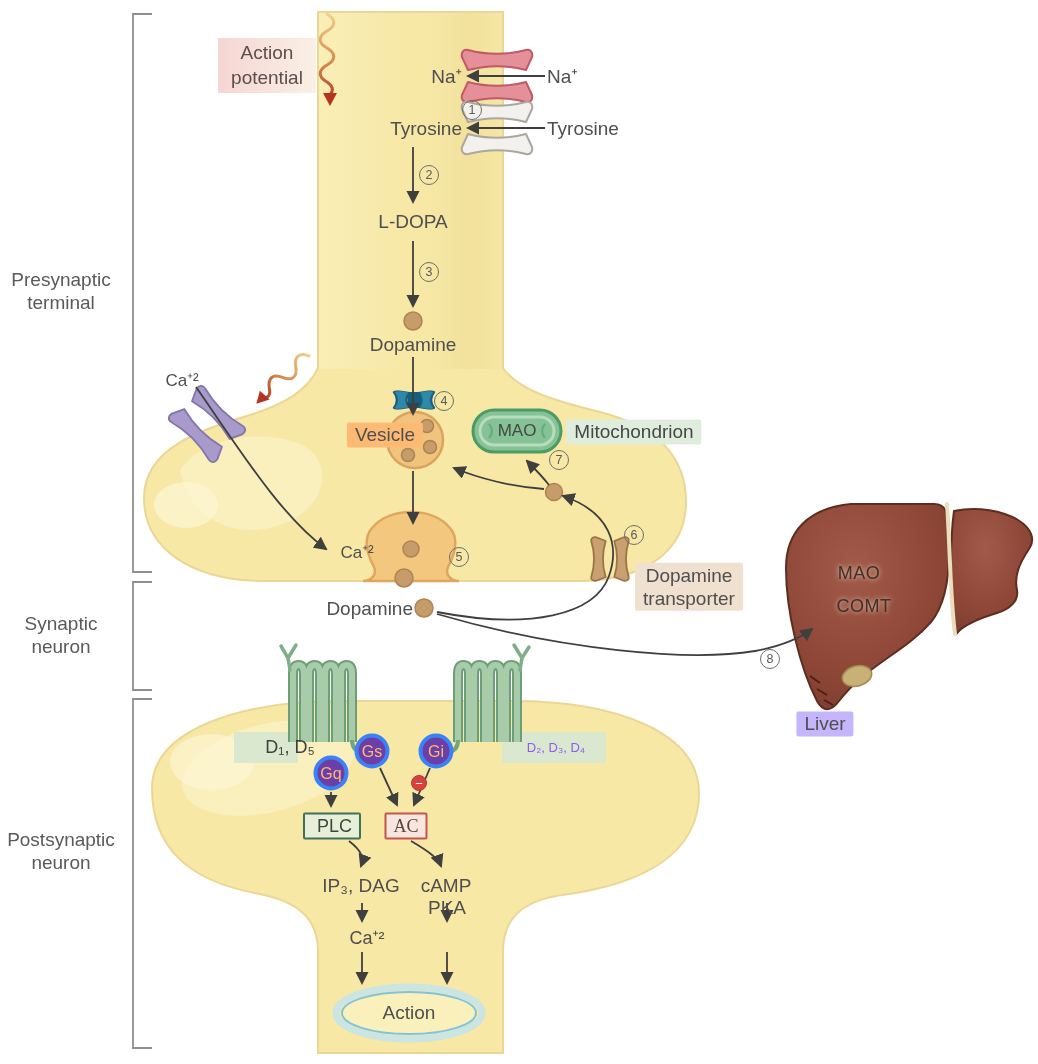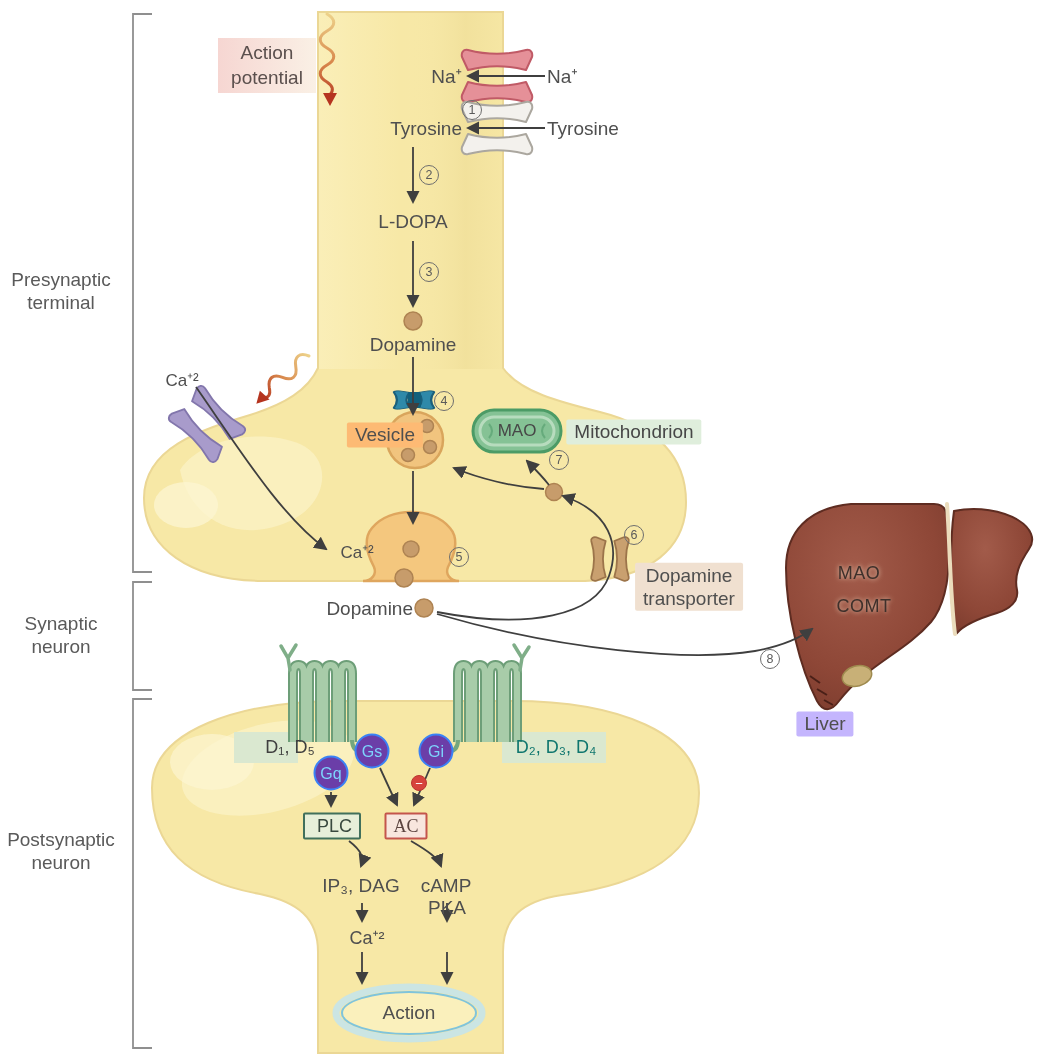--- a/index.html
+++ b/index.html
@@ -8,21 +8,21 @@
   svg.canvas{position:absolute;left:0;top:0;z-index:1;}
   .lbl{position:absolute;z-index:3;font-size:19px;line-height:1.22;color:#4f4f4f;white-space:nowrap;}
   .ctr{transform:translate(-50%,-50%);text-align:center;}
   .tag{padding:1px 8px;border-radius:2px;}
   .side{position:absolute;left:0;width:122px;text-align:center;z-index:3;font-size:19px;
         line-height:1.22;color:#5a5a5a;}
   .num{position:absolute;z-index:4;width:20px;height:20px;border:1.5px solid #6e6e6e;border-radius:50%;
        font-size:12.5px;color:#5a5a5a;display:flex;align-items:center;justify-content:center;
        transform:translate(-50%,-50%);background:transparent;box-sizing:border-box;}
   .gp{position:absolute;z-index:3;width:35px;height:35px;border-radius:50%;background:#6B3EA8;
-      border:2px solid #3b82f6;color:#7dd3fc;font-size:16px;display:flex;align-items:center;
+      border:4px solid #3b82f6;color:#fdba74;font-size:16px;display:flex;align-items:center;
       justify-content:center;transform:translate(-50%,-50%);box-sizing:border-box;}
   .minus{position:absolute;z-index:4;width:16px;height:16px;border-radius:50%;background:#D7433C;
       border:1px solid #B93630;color:#fff;font-size:13px;line-height:1;display:flex;align-items:center;
       justify-content:center;transform:translate(-50%,-50%);box-sizing:border-box;}
   .box{position:absolute;z-index:3;transform:translate(-50%,-50%);font-size:18px;padding:1px 7px;
       border-radius:2px;}
   .plcbox{background:#E7EFD9;border:2.5px solid #41705B;color:#39493F;}
   .acbox{background:#F8E6DE;border:2.5px solid #C4554C;color:#5c4440;font-family:Liberation Serif, serif;}
   .ap{position:absolute;z-index:3;left:218px;top:38px;width:98px;text-align:center;font-size:19px;
       line-height:1.3;color:#5a4f4d;background:linear-gradient(90deg,#F6D6D2,#FAF0E5);
@@ -242,21 +242,21 @@
   <div>Dopamine</div>
   <div>transporter</div>
 </div>
 <div class="lbl" style="left:308px;top:597px;width:105px;text-align:right;">Dopamine</div>
 
 <div class="lbl ctr livertxt" style="left:859px;top:574px;font-size:18px;">MAO</div>
 <div class="lbl ctr livertxt" style="left:864px;top:607px;font-size:18px;">COMT</div>
 <div class="lbl ctr tag" style="left:825px;top:724px;background:#c4b5fd;">Liver</div>
 
 <div class="lbl ctr" style="left:266px;top:748px;font-size:18px;color:#3f3f3f;margin-left:24px;">D₁, D₅</div>
-<div class="lbl ctr" style="left:556px;top:748px;font-size:18px;color:#0f766e;">D₂, D₃, D₄</div>
+<div class="lbl ctr" style="left:556px;top:748px;font-size:13px;color:#8b5cf6;">D₂, D₃, D₄</div>
 <div class="gp" style="left:331px;top:773px;">Gq</div>
 <div class="gp" style="left:372px;top:751px;">Gs</div>
 <div class="gp" style="left:436px;top:751px;">Gi</div>
 <div class="minus" style="left:419px;top:783px;">−</div>
 <div class="box plcbox" style="left:332px;top:826px;padding-left:12px;">PLC</div>
 <div class="box acbox" style="left:406px;top:826px;">AC</div>
 <div class="lbl ctr" style="left:361px;top:886px;">IP₃, DAG</div>
 <div class="lbl ctr" style="left:446px;top:886px;">cAMP</div>
 <div class="lbl ctr" style="left:367px;top:939px;font-size:18px;">Ca⁺²</div>
 <div class="lbl ctr" style="left:447px;top:908px;text-align:center;">PKA</div>

